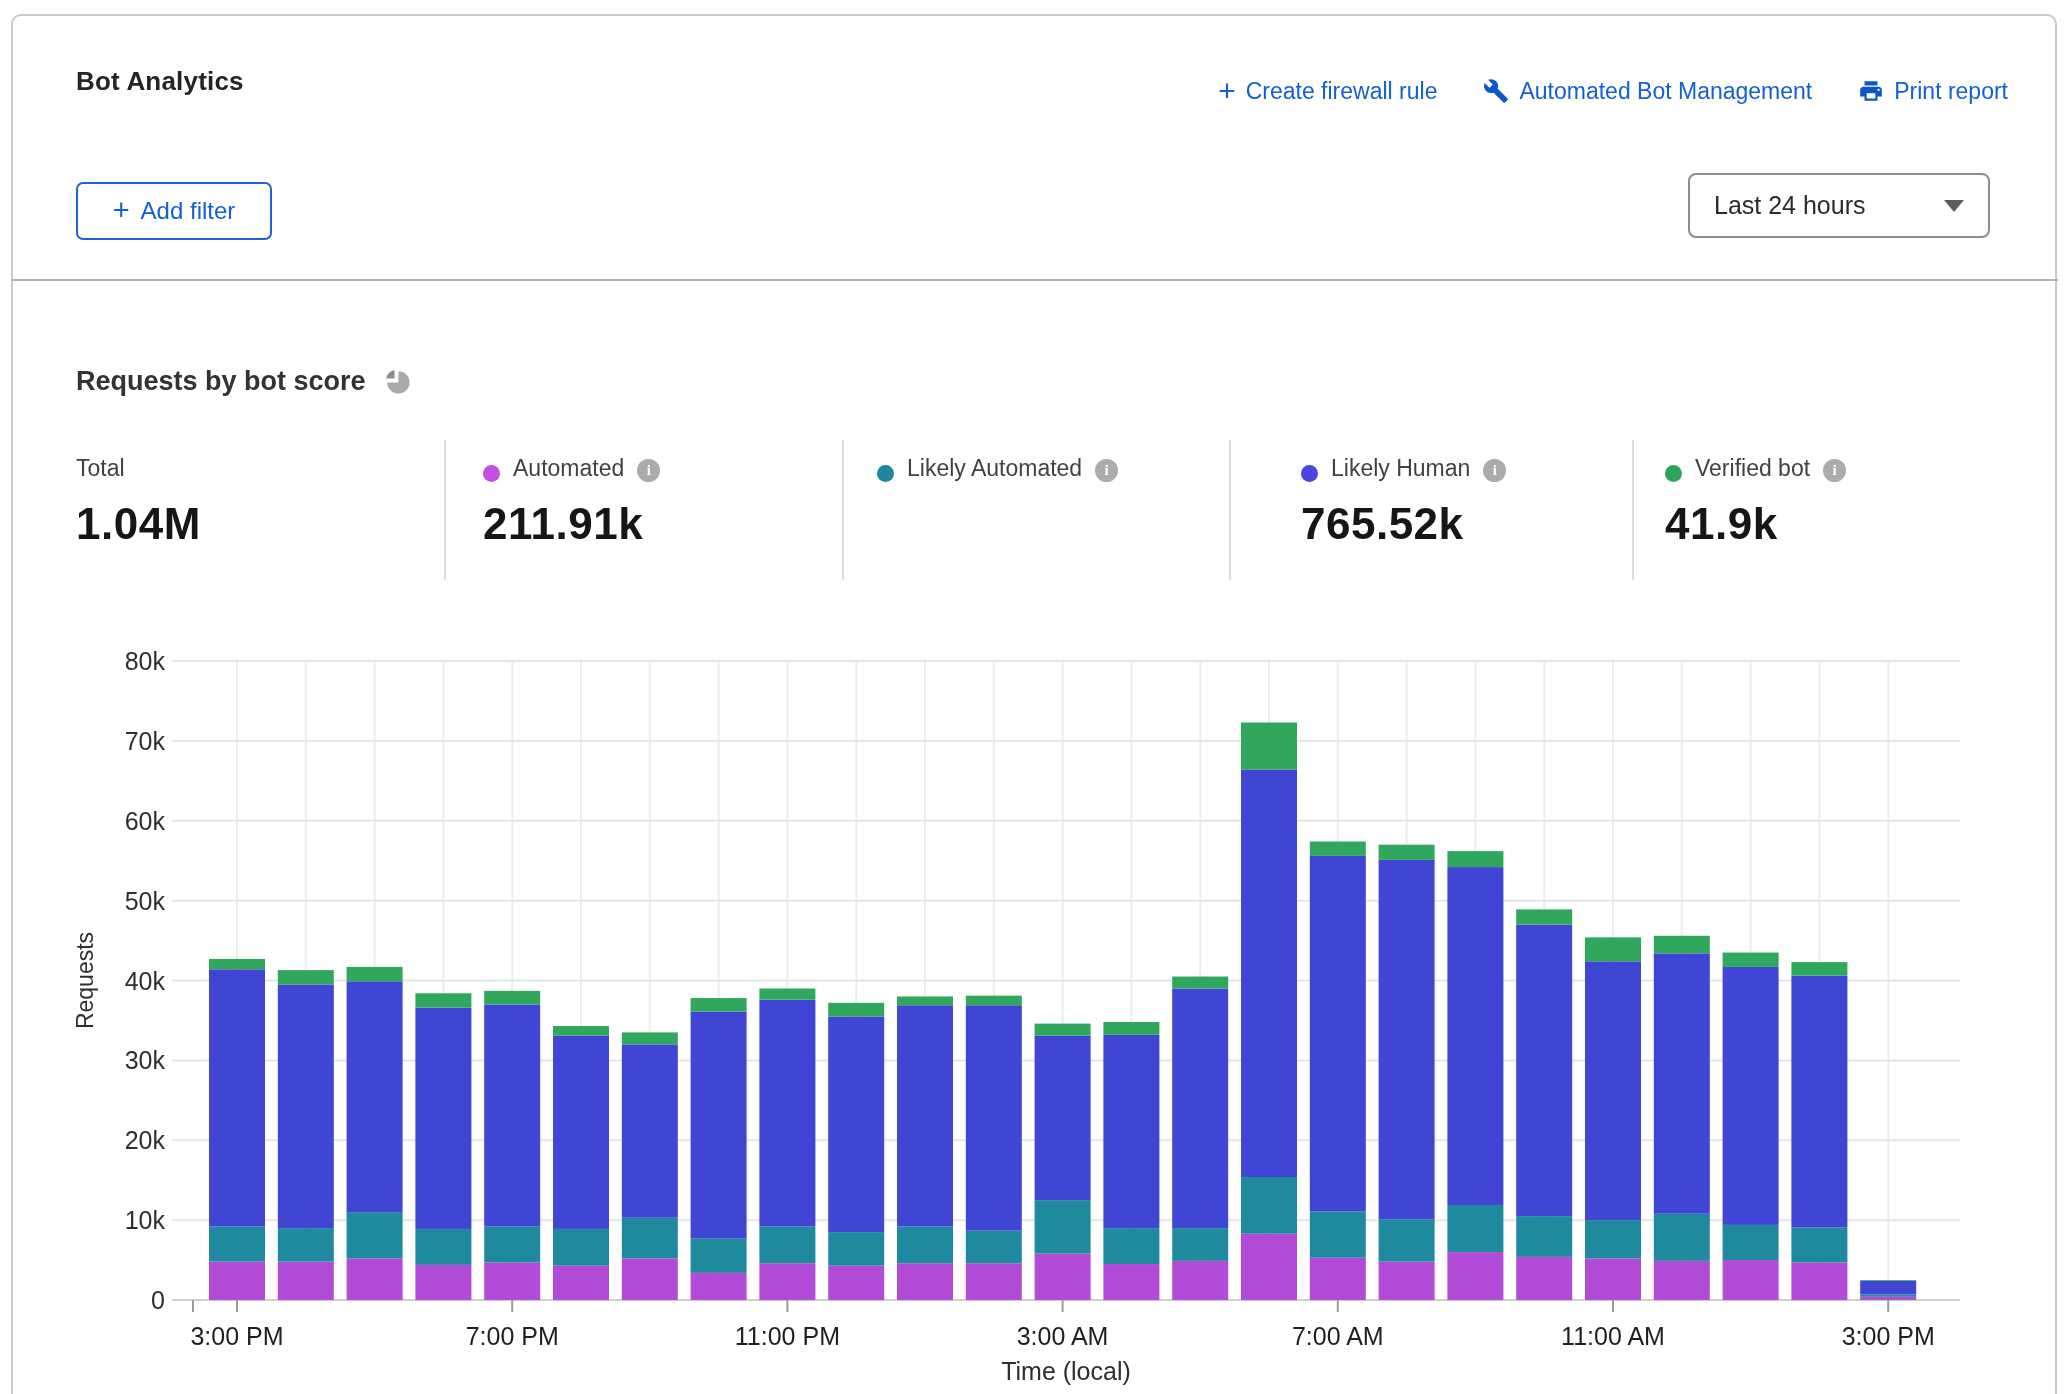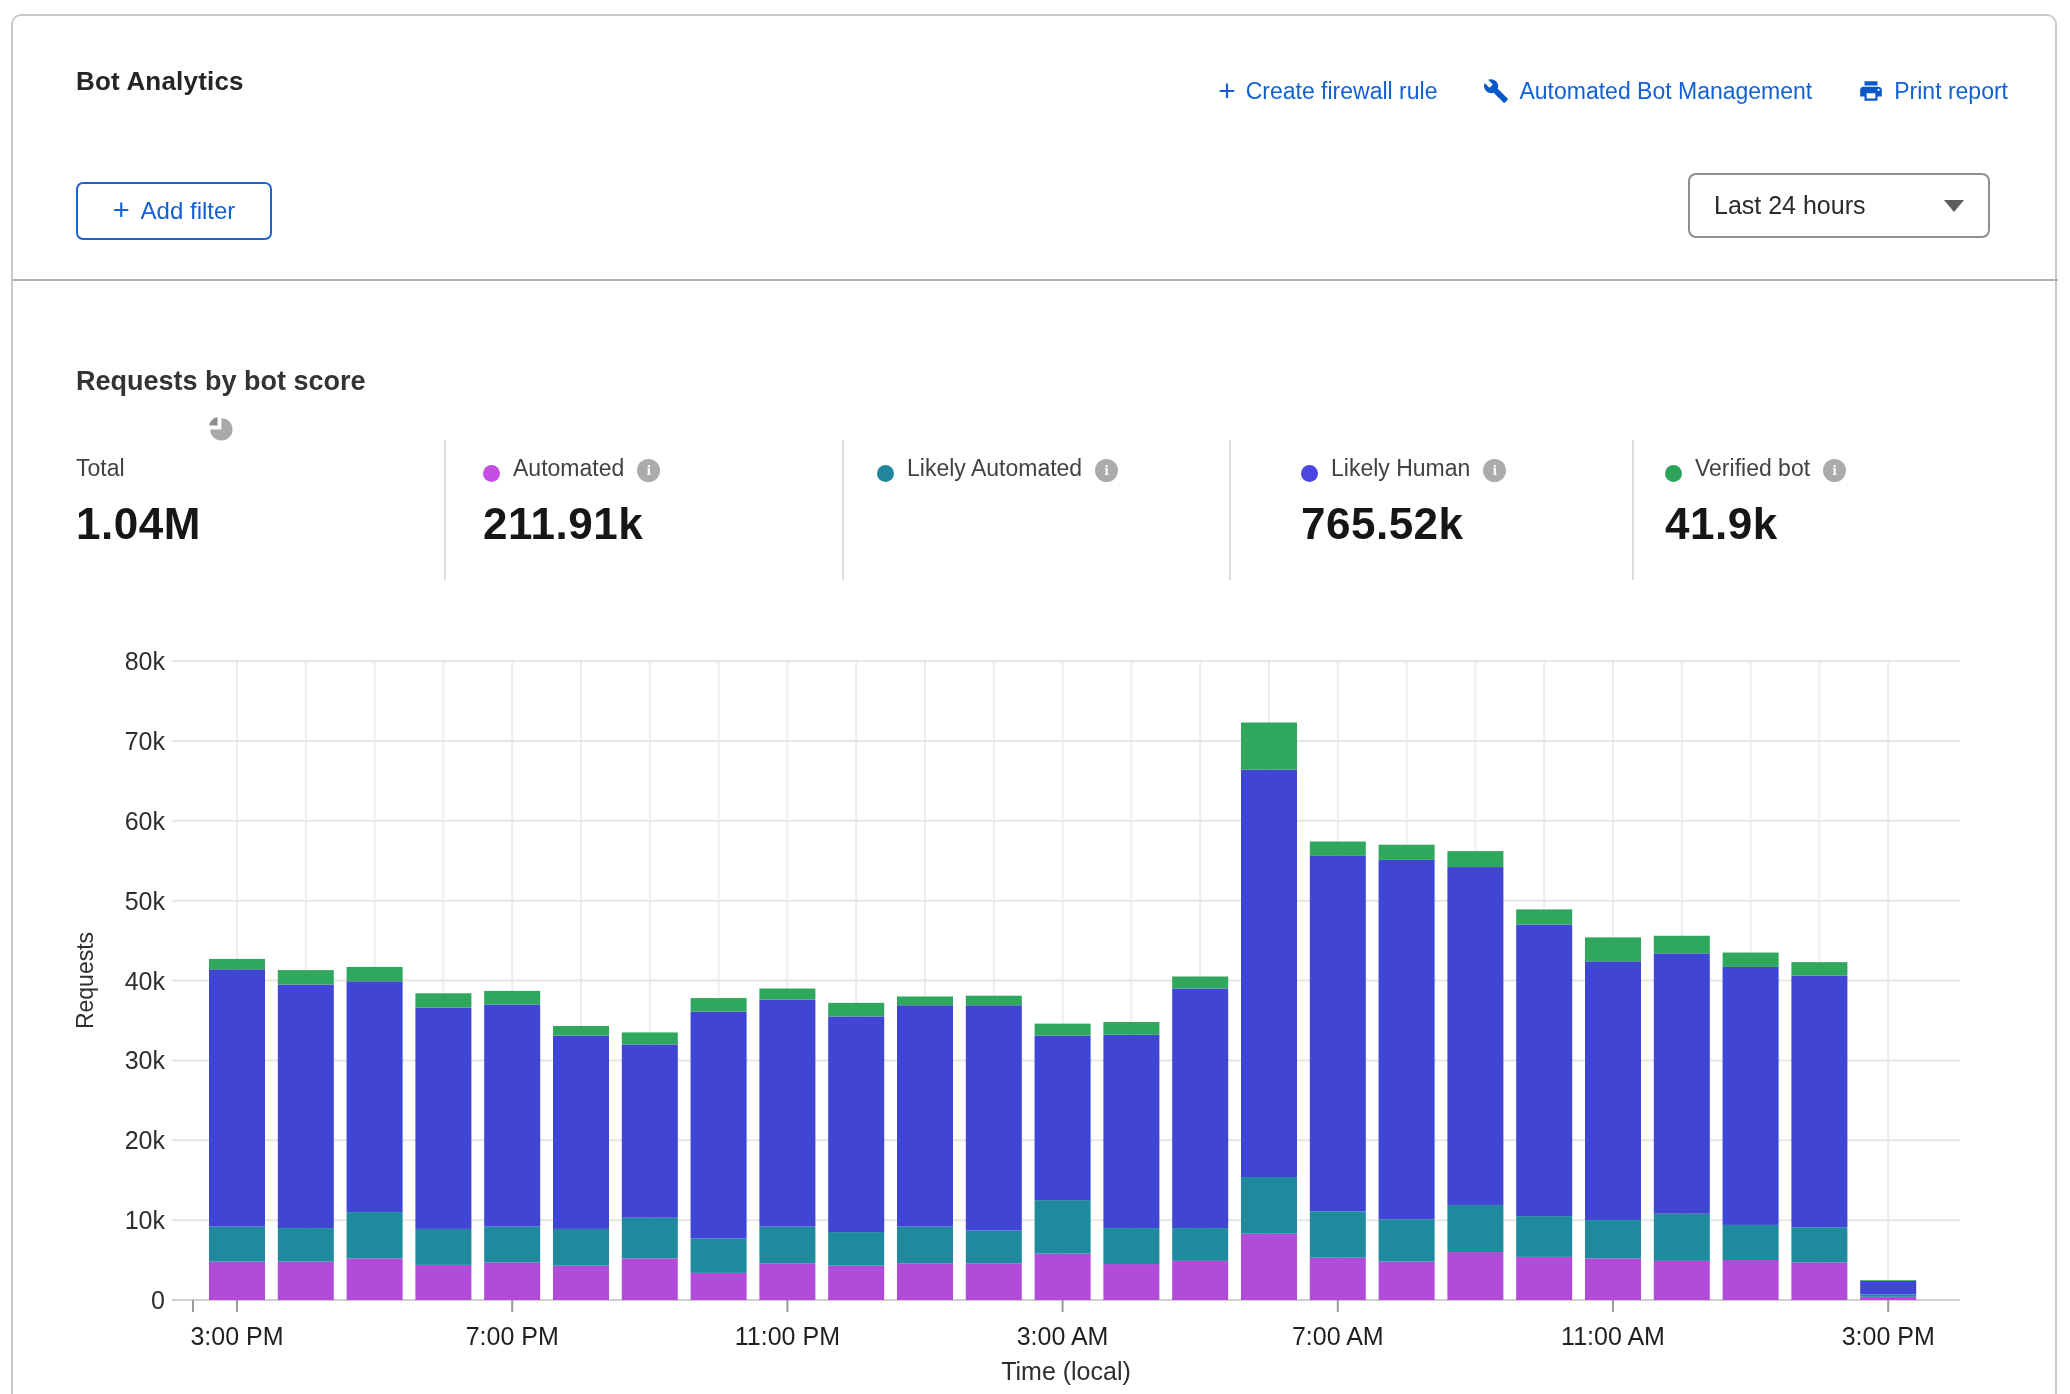--- a/index.html
+++ b/index.html
@@ -9,21 +9,21 @@
   .page-title{left:76px;top:66px;font-size:26px;font-weight:700;color:#252525;letter-spacing:.2px;}
   .header-actions{top:76px;right:62px;display:flex;gap:46px;align-items:center;}
   .hlink{display:flex;align-items:center;gap:10px;color:#1261d4;font-size:23px;font-weight:500;cursor:pointer;text-decoration:none;}
   .hlink .plus{font-size:30px;font-weight:400;line-height:1;}
   .hlink svg{width:26px;height:26px;fill:#0d58c8;}
   .add-filter{left:76px;top:182px;width:196px;height:58px;border:2px solid #2063d2;border-radius:7px;display:flex;align-items:center;justify-content:center;gap:11px;color:#1261d4;font-size:24px;cursor:pointer;background:#fff;box-sizing:border-box;}
   .add-filter .plus{font-size:29px;font-weight:400;line-height:1;margin-top:-2px;}
   .dropdown{left:1688px;top:173px;width:302px;height:65px;border:2px solid #8e8e8e;border-radius:8px;display:flex;align-items:center;justify-content:space-between;padding:0 24px;font-size:25px;color:#2b2b2b;cursor:pointer;background:#fff;box-sizing:border-box;}
   .caret{width:0;height:0;border-left:10px solid transparent;border-right:10px solid transparent;border-top:12px solid #5d5d5d;}
   .header-divider{left:12px;top:279px;right:12px;height:2px;background:#b1b1b1;}
-  .section-heading{left:76px;top:366px;font-size:27px;font-weight:700;color:#333;display:flex;align-items:center;gap:18px;flex-direction:column;}
+  .section-heading{left:76px;top:366px;font-size:27px;font-weight:700;color:#333;display:flex;align-items:center;gap:18px;}
   .pie-icon{width:27px;height:27px;display:inline-block;}
   .stats-row .label-row{display:flex;align-items:flex-end;gap:13px;height:26px;}
   .stat{top:456px;}
   .stat .label{font-size:23px;color:#424242;}
   .stat .value{font-size:44px;font-weight:700;color:#161616;margin-top:17px;letter-spacing:.5px;}
   .dot{width:17px;height:17px;border-radius:50%;flex:0 0 auto;}
   .info{width:23px;height:23px;border-radius:50%;background:#ababab;color:#fff;display:inline-flex;align-items:center;justify-content:center;font-size:15px;font-weight:700;font-family:"Liberation Serif",serif;flex:0 0 auto;cursor:pointer;}
   .stat-divider{top:440px;width:2px;height:140px;background:#dcdcdc;}
   #chart-svg{position:absolute;left:0;top:600px;}
   #chart-svg text{font-family:"Liberation Sans",sans-serif;}

